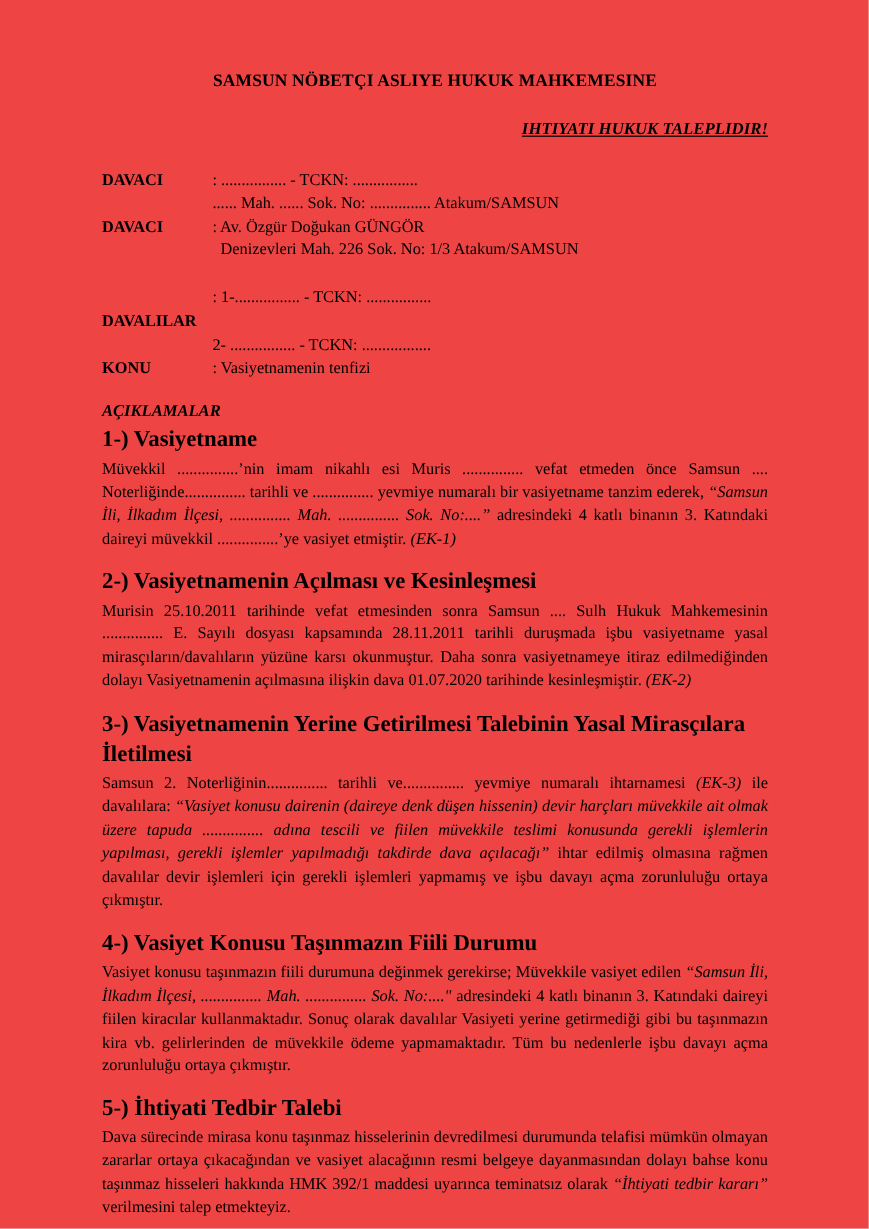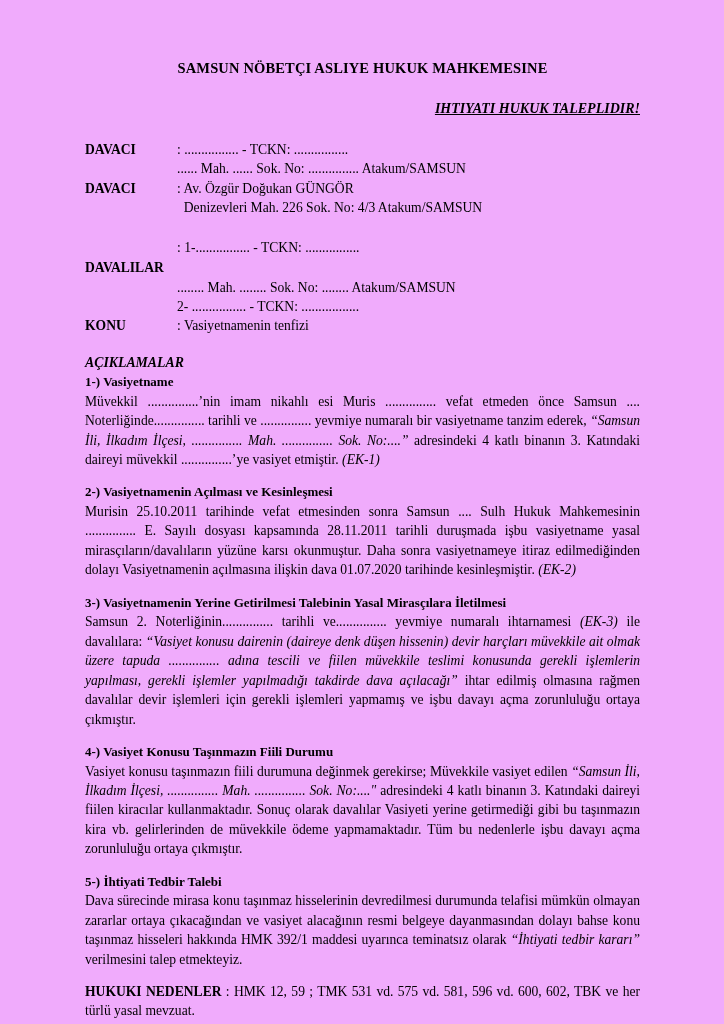--- a/index.html
+++ b/index.html
@@ -4,21 +4,21 @@
 <style>
   html, body {
     margin: 0;
     padding: 0;
     background: #ffffff;
   }
   .page {
     position: relative;
     width: 724px;
     height: 1024px;
-    background: #f0abfc;
+    background: #ef4444;
     margin: 0 auto;
     overflow: hidden;
     font-family: "Liberation Serif", "DejaVu Serif", serif;
     color: #000000;
   }
   .content {
     position: absolute;
     left: 85px;
     top: 60px;
     width: 555px;
@@ -69,21 +69,21 @@
     white-space: pre;
   }
   .party-cont {
     padding-left: 92px;
     white-space: pre;
   }
 
   
   .section-title {
     font-weight: bold;
-    font-size: 13px;
+    font-size: 19px;
     margin: 0 0 1px 0;
     line-height: 1.35;
   }
   .block-heading {
     font-weight: bold;
     font-size: 13.8px;
     margin: 0 0 1px 0;
     line-height: 1.35;
     font-style: italic;
   }
@@ -119,27 +119,26 @@
       <div class="party-row">
         <div class="party-label">DAVACI</div>
         <div class="party-value">: ................ - TCKN: ................</div>
       </div>
       <div class="party-cont">...... Mah. ...... Sok. No: ............... Atakum/SAMSUN</div>
 
       <div class="party-row">
         <div class="party-label">DAVACI</div>
         <div class="party-value">: Av. Özgür Doğukan GÜNGÖR</div>
       </div>
-      <div class="party-cont">  Denizevleri Mah. 226 Sok. No: 4/3 Atakum/SAMSUN</div>
+      <div class="party-cont">  Denizevleri Mah. 226 Sok. No: 1/3 Atakum/SAMSUN</div>
 
       <div class="party-row">
         <div class="party-label wide">DAVALILAR</div>
         <div class="party-value">: 1-................ - TCKN: ................</div>
       </div>
-      <div class="party-cont">........ Mah. ........ Sok. No: ........ Atakum/SAMSUN</div>
       <div class="party-cont">2- ................ - TCKN: .................</div>
 
       <div class="party-row">
         <div class="party-label">KONU</div>
         <div class="party-value">: Vasiyetnamenin tenfizi</div>
       </div>
 
     </div>
 
     <div class="block-heading">AÇIKLAMALAR</div>

